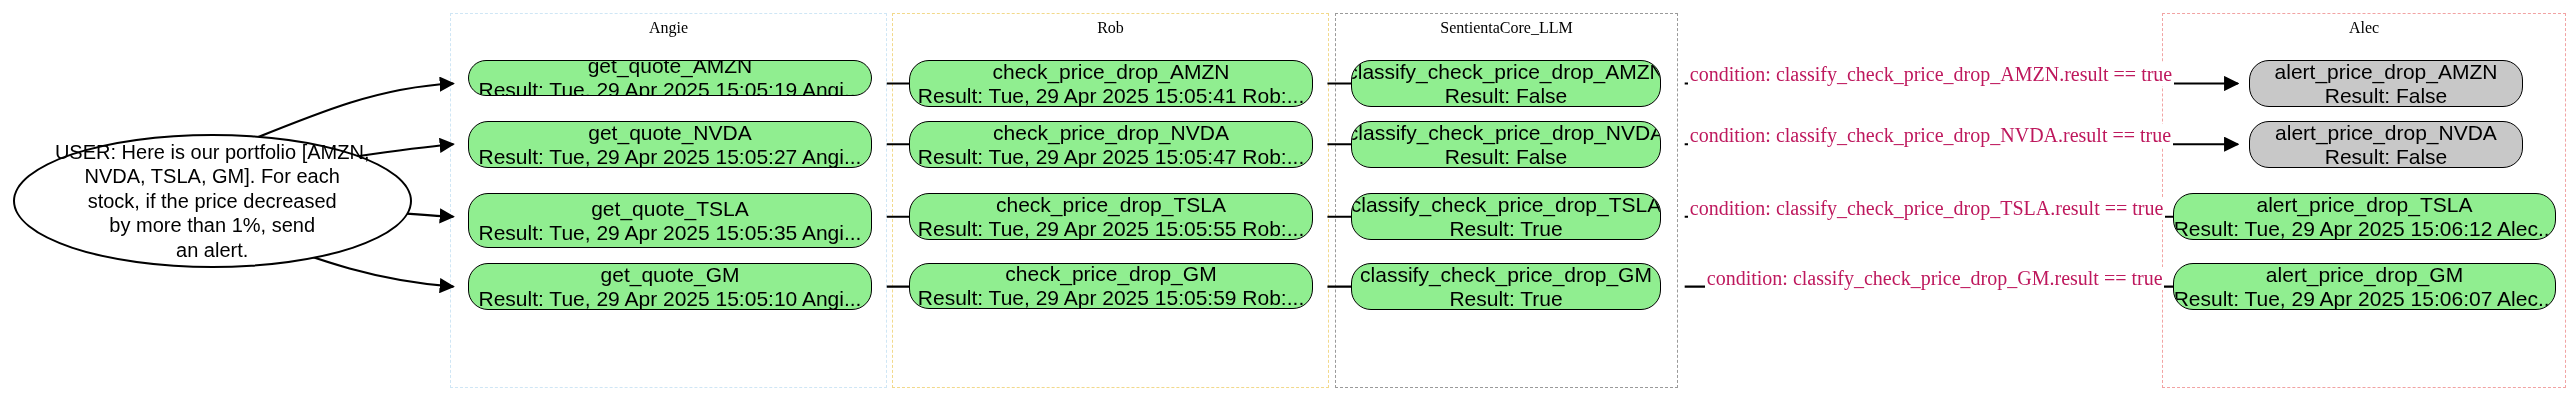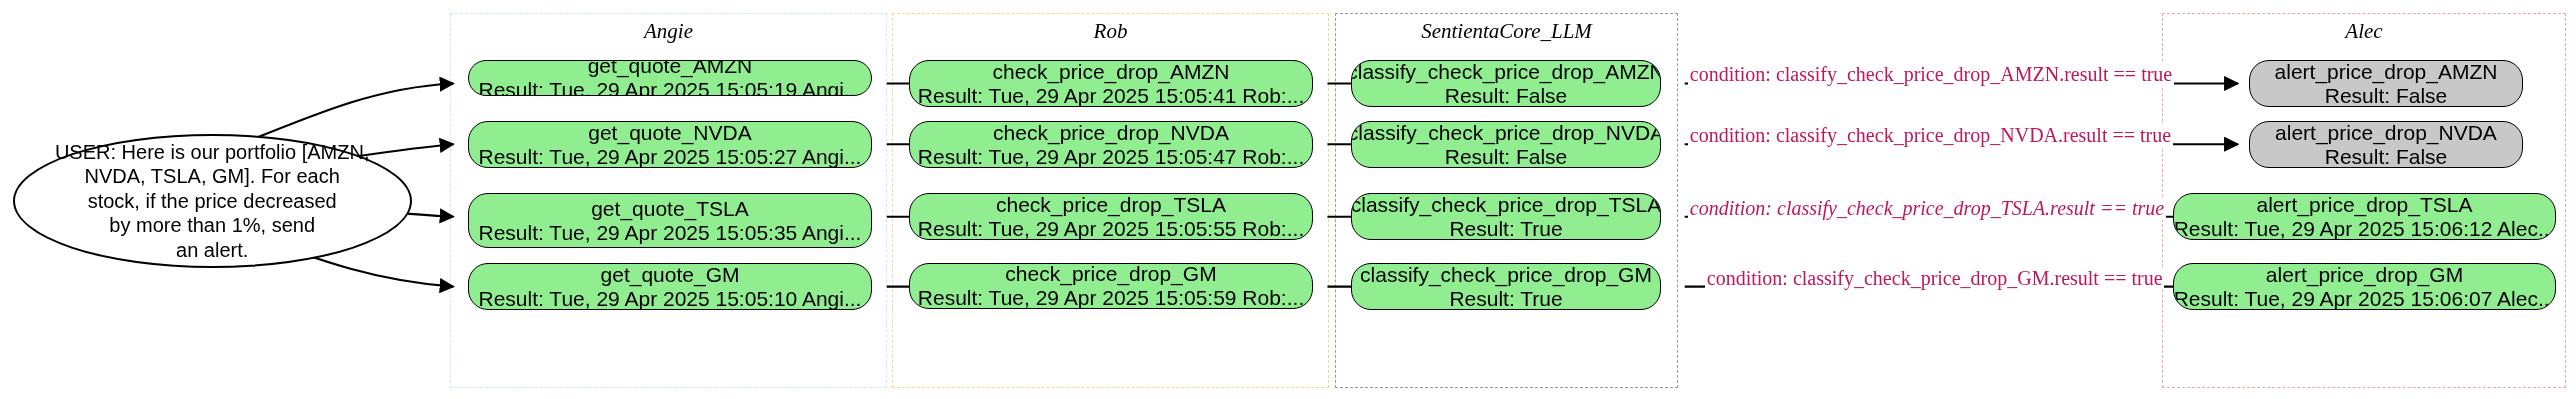--- a/index.html
+++ b/index.html
@@ -25,24 +25,23 @@
     box-sizing: border-box;
     background: transparent;
   }
   .cluster-label {
     position: absolute;
     top: 5.4px;
     left: 0;
     width: 100%;
     text-align: center;
     font-family: "Liberation Serif", serif;
-    font-size: 21px;
+    font-size: 16px;
     color: #000000;
     white-space: nowrap;
-    font-style: italic;
   }
   .cluster-angie  { border-color: #cfe6f5; }
   .cluster-rob    { border-color: #f2d98b; }
   .cluster-core   { border-color: #9a9a9a; }
   .cluster-alec   { border-color: #f2a3a3; }
 
   
   .node {
     position: absolute;
     box-sizing: border-box;
@@ -212,21 +211,21 @@
     <div class="sub">Result: Tue, 29 Apr 2025 15:05:55 Rob:...</div>
   </div>
   <div class="node green" style="left:1351px; top:193px; width:310px; height:47px;">
     <div class="ttl">classify_check_price_drop_TSLA</div>
     <div class="sub">Result: True</div>
   </div>
   <div class="node green" style="left:2173px; top:193px; width:383px; height:47px;">
     <div class="ttl">alert_price_drop_TSLA</div>
     <div class="sub">Result: Tue, 29 Apr 2025 15:06:12 Alec...</div>
   </div>
-  <div class="edge-label" style="left:1688px; top:197px;font-style:italic;">condition: classify_check_price_drop_TSLA.result == true</div>
+  <div class="edge-label" style="left:1688px; top:197px;">condition: classify_check_price_drop_TSLA.result == true</div>
 
   <div class="node green" style="left:468px; top:263px; width:404px; height:47px;">
     <div class="ttl">get_quote_GM</div>
     <div class="sub">Result: Tue, 29 Apr 2025 15:05:10 Angi...</div>
   </div>
   <div class="node green" style="left:909px; top:263px; width:404px; height:46px;">
     <div class="ttl">check_price_drop_GM</div>
     <div class="sub">Result: Tue, 29 Apr 2025 15:05:59 Rob:...</div>
   </div>
   <div class="node green" style="left:1351px; top:263px; width:310px; height:47px;">

